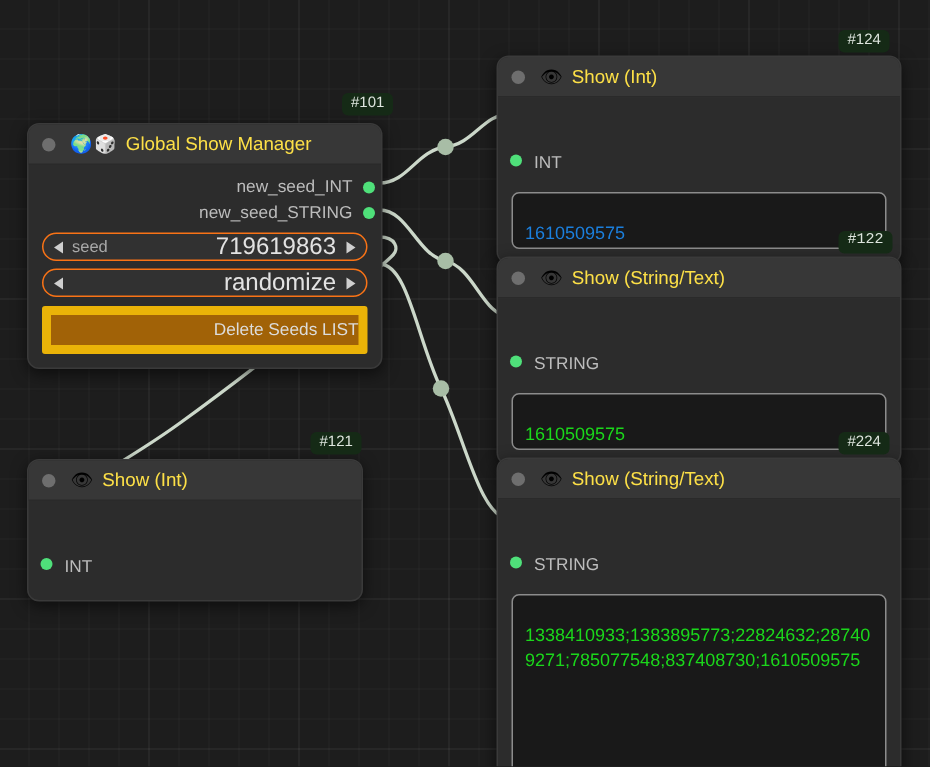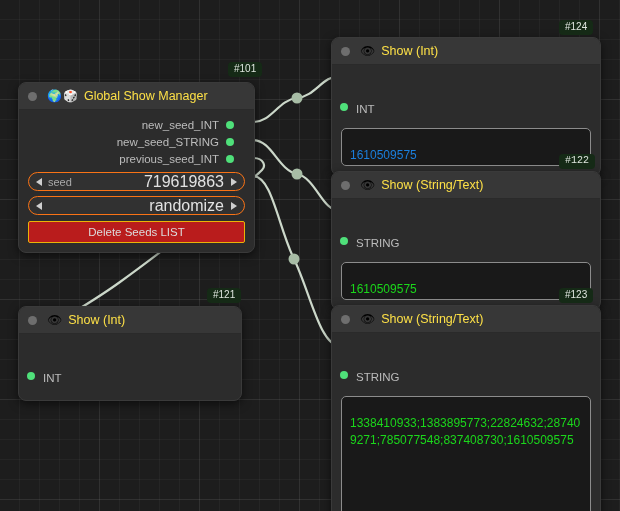--- a/index.html
+++ b/index.html
@@ -84,21 +84,21 @@
   .node-body {
     padding: 6px 0 9px 0;
   }
 
   
   .port-row-out {
     display: flex;
     align-items: center;
     justify-content: flex-end;
     height: 17px;
-    padding-right: 20px;
+    padding-right: 4px;
     position: relative;
   }
   .port-label {
     color: #bcbcbc;
     font-size: 11.5px;
     white-space: nowrap;
   }
   .port-dot {
     width: 8px; height: 8px;
     border-radius: 50%;
@@ -148,26 +148,26 @@
   .widget-value {
     color: #e2e2e2;
     font-size: 16px;
     margin-left: auto;
     margin-right: 7px;
     white-space: nowrap;
   }
   .btn-widget {
     margin: 6px 9px 0 9px;
     height: 20px;
-    background: #b91c1c;
-    border: 1px solid #eab308;
+    background: #a16207;
+    border: 6px solid #eab308;
     border-radius: 2px;
     display: flex;
     align-items: center;
-    justify-content: center;
+    justify-content: flex-end;
   }
   .btn-widget span {
     color: #dcdcdc;
     font-size: 11.5px;
   }
 
   
   .text-box {
     margin: 6px 9px 0 9px;
     background: #191919;
@@ -211,21 +211,21 @@
 
     <path class="wire" d="M 253 158 C 264 158, 266 166, 262 170 C 250 182, 170 246, 120 282 C 80 311, 40 330, 24 344"></path>
 
     <path class="wire" d="M 253 176 C 272 176, 278 226, 294 259 C 310 292, 320 346, 340 346"></path>
     <circle class="wire-dot" cx="294" cy="259" r="5.5"></circle>
   </svg>
 
   <div class="id-badge" style="left:228px; top:62px;">#101</div>
   <div class="id-badge" style="left:559px; top:20px;">#124</div>
   <div class="id-badge" style="left:559px; top:154px;font-family:Liberation Mono, monospace;">#122</div>
-  <div class="id-badge" style="left:559px; top:288px;">#123</div>
+  <div class="id-badge" style="left:559px; top:288px;">#224</div>
   <div class="id-badge" style="left:207px; top:288px;">#121</div>
 
   <div class="node" style="left:18px; top:306px; width:222px;">
     <div class="node-header">
       <span class="collapse-dot"></span>
       <span class="title-emoji">👁</span>
       <span class="node-title">Show (Int)</span>
     </div>
     <div class="node-body">
       <div class="port-row-in">
@@ -242,24 +242,20 @@
       <span class="title-emoji">🎲</span>
       <span class="node-title">Global Show Manager</span>
     </div>
     <div class="node-body">
       <div class="port-row-out">
         <span class="port-label">new_seed_INT</span>
         <span class="port-dot"></span>
       </div>
       <div class="port-row-out">
         <span class="port-label">new_seed_STRING</span>
-        <span class="port-dot"></span>
-      </div>
-      <div class="port-row-out">
-        <span class="port-label">previous_seed_INT</span>
         <span class="port-dot"></span>
       </div>
 
       <div class="widget">
         <span class="arrow-left"></span>
         <span class="widget-name">seed</span>
         <span class="widget-value">719619863</span>
         <span class="arrow-right"></span>
       </div>
 

